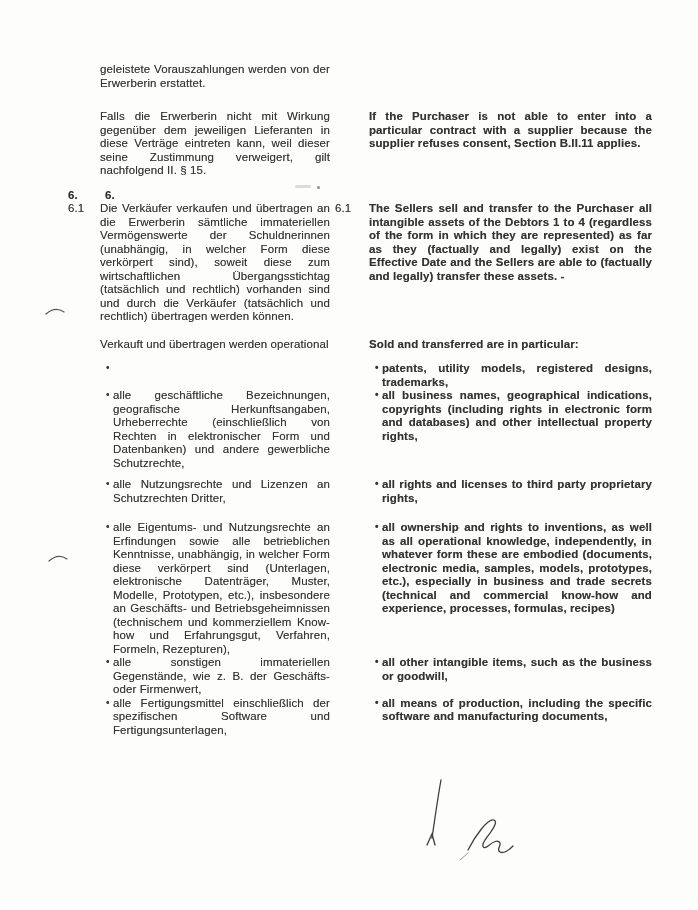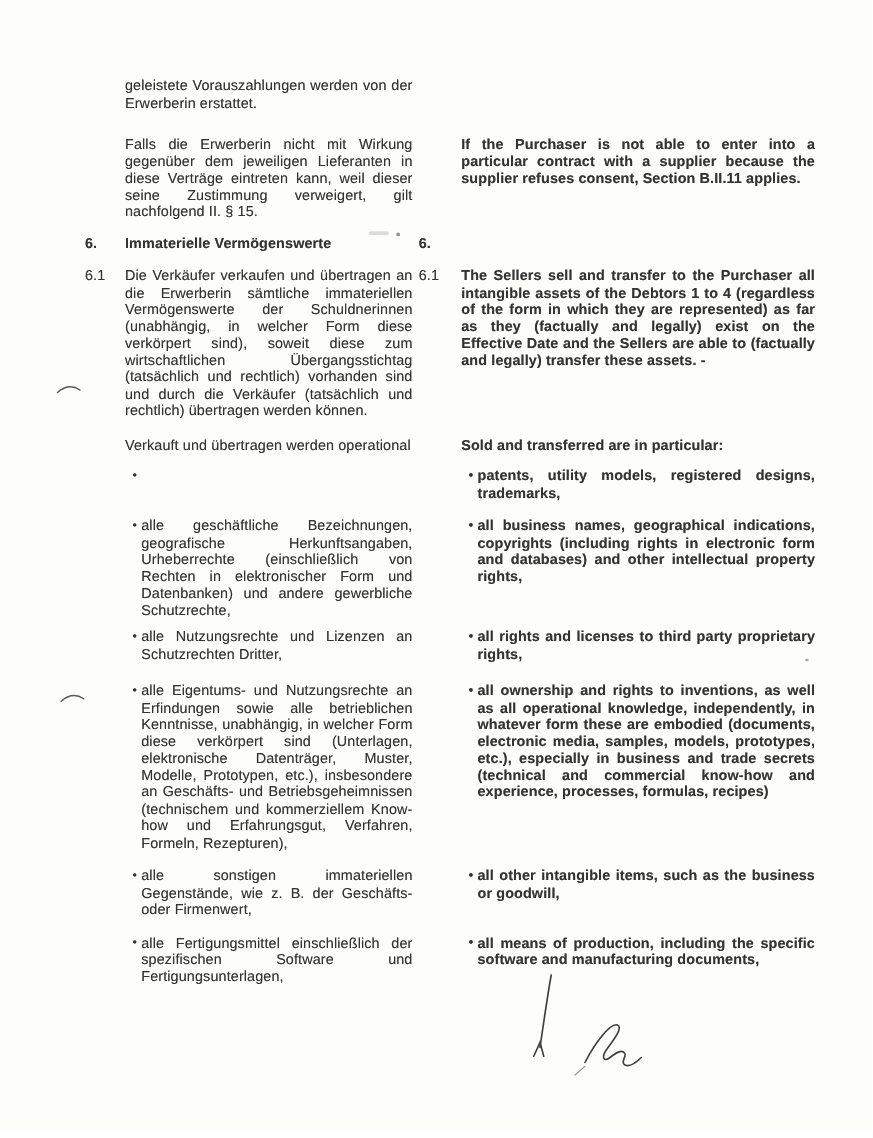--- a/index.html
+++ b/index.html
@@ -18,21 +18,21 @@
   .doc{position:absolute;left:68px;top:63px;width:584px;}
   .row{display:flex;align-items:flex-start;}
   .numl{flex:0 0 32px;width:32px;box-sizing:border-box;}
   .textl{flex:0 0 230px;width:230px;box-sizing:border-box;text-align:justify;}
   .gapc{flex:0 0 5px;width:5px;}
   .numr{flex:0 0 34px;width:34px;box-sizing:border-box;}
   .textr{flex:0 0 283px;width:283px;box-sizing:border-box;text-align:justify;font-weight:bold;}
   .heading .numl,.heading .textl,.heading .numr,.heading .textr{font-weight:bold;}
   .bullet{position:relative;padding-left:13px;}
   .bdot{position:absolute;left:6px;top:-1px;font-size:10px;}
-  .mt20{margin-top:20px}.mt11{margin-top:11px}.mt13{margin-top:13px}
+  .mt20{margin-top:20px}.mt11{margin-top:11px}.mt13{margin-top:0}
   .mt14{margin-top:14px}.mt8{margin-top:8px}.mt16{margin-top:16px}
   .ink-mark{position:absolute;}
   .ink-mark path{fill:none;stroke:#3d3d3d;stroke-width:1.3;stroke-linecap:round;}
   .ink-mark path.lt{stroke:#9a9a9a;stroke-width:1;}
   .arc-mark path{fill:none;stroke:#565656;stroke-width:1.2;stroke-linecap:round;}
   .noise{position:absolute;border-radius:2px;}
   .noise.smudge{left:295px;top:185px;width:16px;height:3px;background:#c6c6c6;opacity:.6;}
   .noise.dot1{left:317px;top:186px;width:3px;height:3px;background:#8f8f8f;border-radius:50%;}
   .noise.dot2{left:644px;top:527px;width:3px;height:2px;background:#a8a8a8;border-radius:50%;}
 </style>
@@ -53,21 +53,20 @@
     <div class="row mt20">
       <div class="numl"></div>
       <div class="textl" lang="de">Falls die Erwerberin nicht mit Wirkung gegenüber dem jeweiligen Lieferanten in diese Verträge eintreten kann, weil dieser seine Zustimmung verweigert, gilt nachfolgend II. § 15.</div>
       <div class="gapc"></div>
       <div class="numr"></div>
       <div class="textr" lang="en">If the Purchaser is not able to enter into a particular contract with a supplier because the supplier refuses consent, Section B.II.11 applies.</div>
     </div>
 
     <div class="row heading mt11">
       <div class="numl">6.</div>
-      <div class="textl" lang="de">Immaterielle Vermögenswerte</div>
       <div class="gapc"></div>
       <div class="numr">6.</div>
     </div>
 
     <div class="row mt13">
       <div class="numl">6.1</div>
       <div class="textl" lang="de">Die Verkäufer verkaufen und übertragen an die Erwerberin sämtliche immateriellen Vermögenswerte der Schuldnerinnen (unabhängig, in welcher Form diese verkörpert sind), soweit diese zum wirtschaftlichen Übergangsstichtag (tatsächlich und rechtlich) vorhanden sind und durch die Verkäufer (tatsächlich und rechtlich) übertragen werden können.</div>
       <div class="gapc"></div>
       <div class="numr">6.1</div>
       <div class="textr" lang="en">The Sellers sell and transfer to the Purchaser all intangible assets of the Debtors 1 to 4 (regardless of the form in which they are represented) as far as they (factually and legally) exist on the Effective Date and the Sellers are able to (factually and legally) transfer these assets. -</div>

